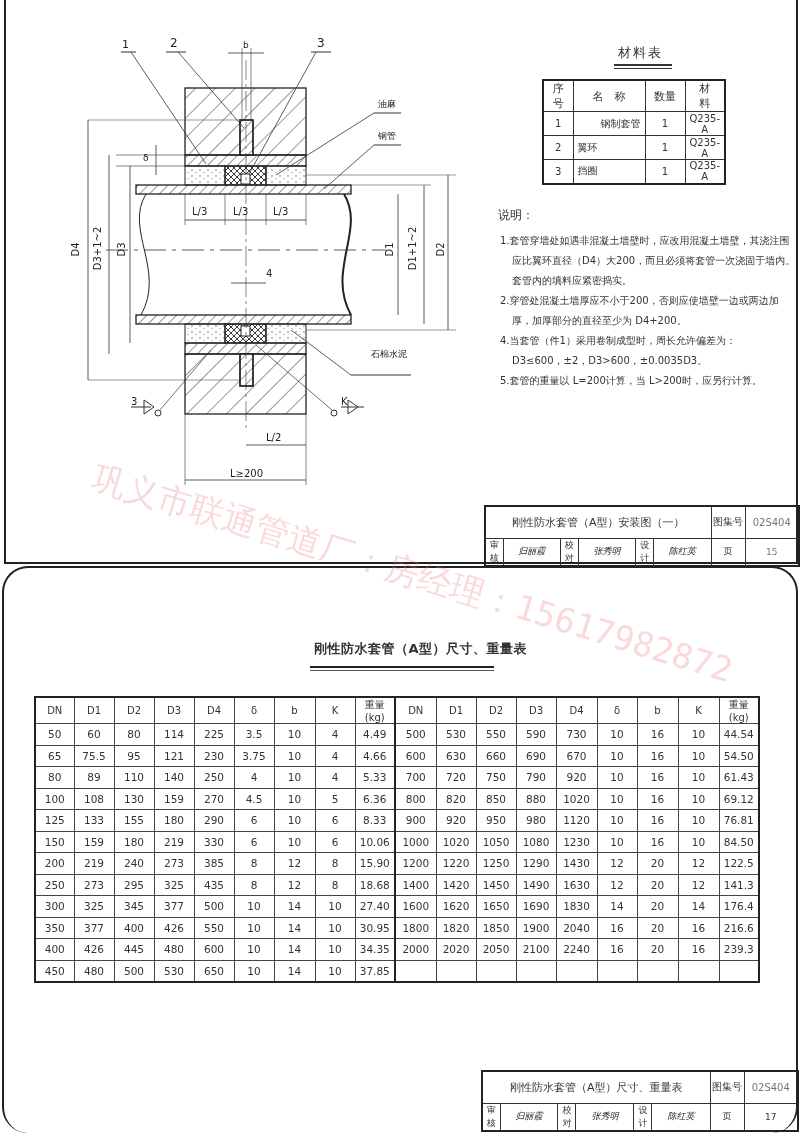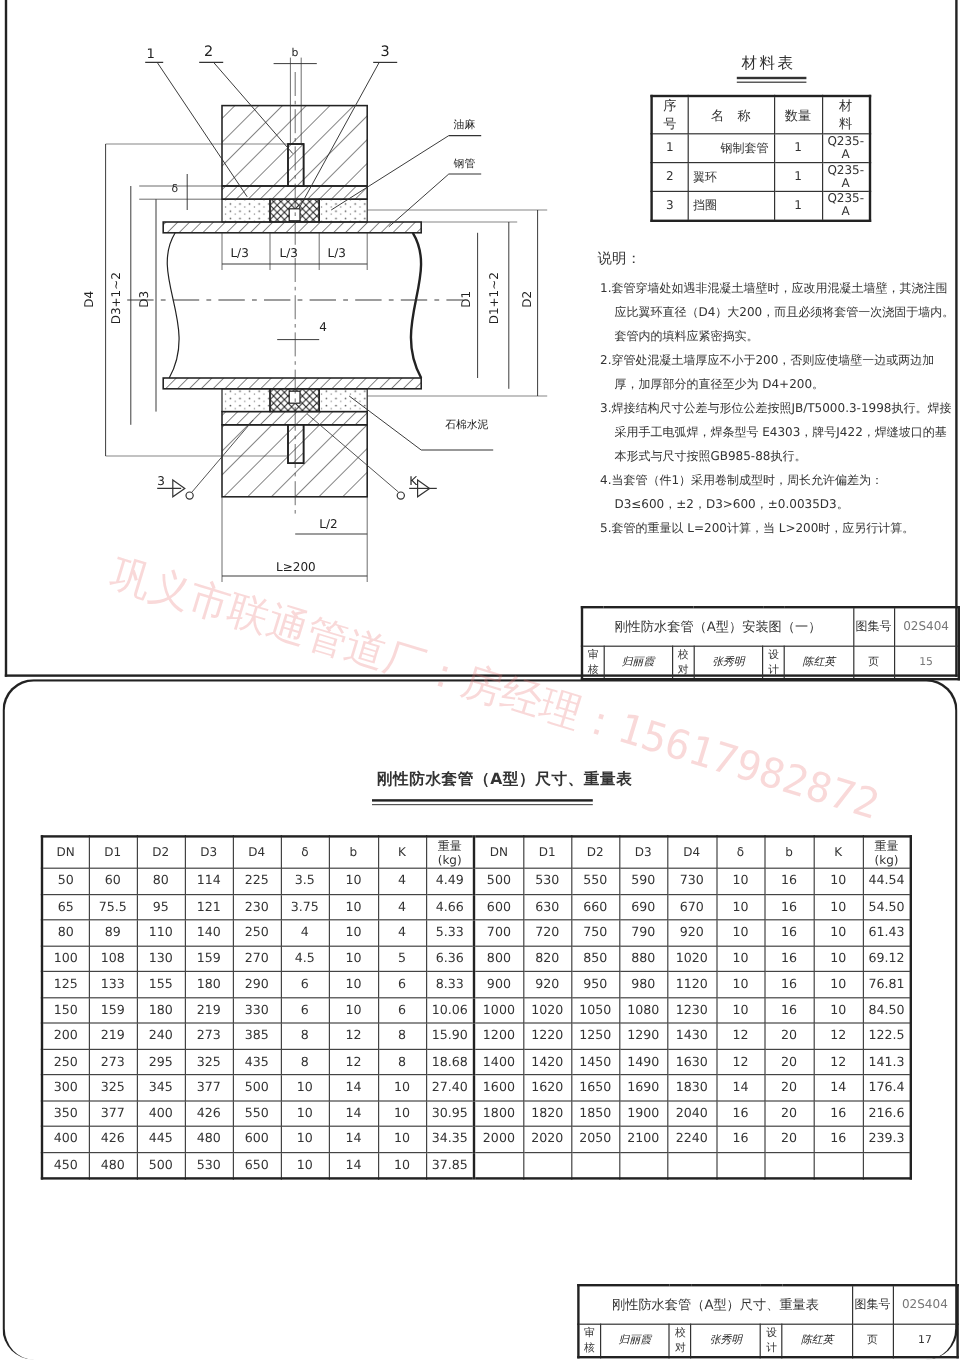--- a/index.html
+++ b/index.html
@@ -211,21 +211,20 @@
       <td>1</td>
       <td>Q235-A</td>
     </tr>
   </tbody>
     </table>
 
   <div class="notes">
     <div class="nh">说明：</div>
     <div class="ni">1.套管穿墙处如遇非混凝土墙壁时，应改用混凝土墙壁，其浇注围应比翼环直径（D4）大200，而且必须将套管一次浇固于墙内。套管内的填料应紧密捣实。</div>
     <div class="ni">2.穿管处混凝土墙厚应不小于200，否则应使墙壁一边或两边加厚，加厚部分的直径至少为 D4+200。</div>
-    <div class="ni">3.焊接结构尺寸公差与形位公差按照JB/T5000.3-1998执行。焊接采用手工电弧焊，焊条型号 E4303，牌号J422，焊缝坡口的基本形式与尺寸按照GB985-88执行。</div>
     <div class="ni">4.当套管（件1）采用卷制成型时，周长允许偏差为：D3≤600，±2，D3&gt;600，±0.0035D3。</div>
     <div class="ni">5.套管的重量以 L=200计算，当 L&gt;200时，应另行计算。</div>
   </div>
 
   <table class="tb" style="left:478px;top:505px;width:316px;">
     <tbody>
         <tr>
       <td colspan="6" class="title">刚性防水套管（A型）安装图（一）</td>
       <td style="width:34px">图集号</td>
       <td style="width:54px;color:#777">02S404</td>

